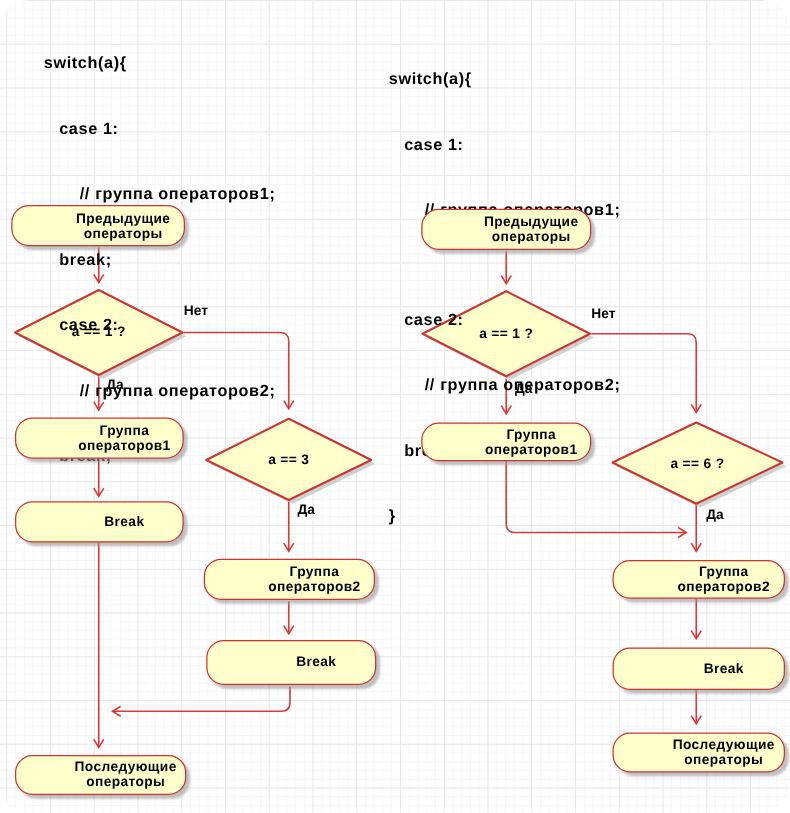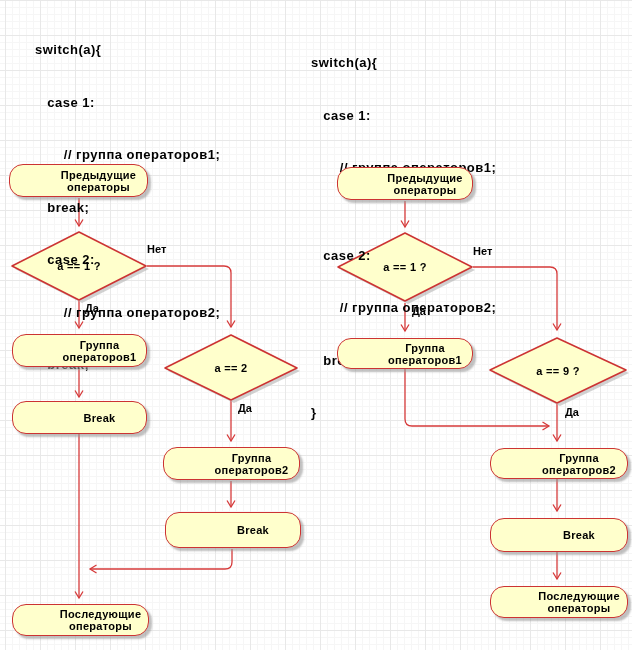--- a/index.html
+++ b/index.html
@@ -9,20 +9,21 @@
     background-color:#ffffff;
     background-image:
       linear-gradient(to right,#e8e8e8 1px,transparent 1px),
       linear-gradient(to bottom,#e8e8e8 1px,transparent 1px),
       linear-gradient(to right,#f6f6f6 1px,transparent 1px),
       linear-gradient(to bottom,#f6f6f6 1px,transparent 1px);
     background-size:35px 35px,35px 35px,7px 7px,7px 7px;
     background-position:5px 0,0 0,5px 0,0 0;
     overflow:hidden;
     font-family:"Liberation Sans",sans-serif;
+    border-radius:24px;
   }
   .layer{position:absolute;left:0;top:0;}
   .code{
     position:absolute;
     font:bold 13px "Liberation Sans",sans-serif;
     line-height:17.5px;
     letter-spacing:0.5px;
     white-space:pre;
     color:#000;
   }
@@ -125,32 +126,32 @@
   </div>
 
   <div class="node" style="left:9px;top:164px;width:139px;height:33px;">Предыдущие операторы</div>
   <div class="node" style="left:12px;top:334px;width:135px;height:33px;">Группа операторов1</div>
   <div class="node" style="left:12px;top:401px;width:135px;height:33px;">Break</div>
   <div class="node" style="left:163px;top:447px;width:137px;height:33px;">Группа операторов2</div>
   <div class="node" style="left:165px;top:512px;width:136px;height:36px;">Break</div>
   <div class="node" style="left:12px;top:604px;width:137px;height:32px;">Последующие операторы</div>
 
   <div class="dlabel" style="left:12px;top:232px;width:134px;height:68px;">a == 1 ?</div>
-  <div class="dlabel" style="left:165px;top:335px;width:132px;height:65px;">a == 2</div>
+  <div class="dlabel" style="left:165px;top:335px;width:132px;height:65px;">a == 3</div>
 
   <div class="elabel" style="left:147px;top:243px;">Нет</div>
   <div class="elabel" style="left:85px;top:302px;">Да</div>
   <div class="elabel" style="left:238px;top:402px;">Да</div>
 
   <div class="node" style="left:337px;top:167px;width:136px;height:33px;">Предыдущие операторы</div>
   <div class="node" style="left:337px;top:338px;width:136px;height:31px;">Группа операторов1</div>
   <div class="node" style="left:490px;top:448px;width:138px;height:31px;">Группа операторов2</div>
   <div class="node" style="left:490px;top:518px;width:138px;height:34px;">Break</div>
   <div class="node" style="left:490px;top:586px;width:138px;height:32px;">Последующие операторы</div>
 
   <div class="dlabel" style="left:338px;top:233px;width:134px;height:68px;">a == 1 ?</div>
-  <div class="dlabel" style="left:490px;top:338px;width:136px;height:65px;">a == 9 ?</div>
+  <div class="dlabel" style="left:490px;top:338px;width:136px;height:65px;">a == 6 ?</div>
 
   <div class="elabel" style="left:473px;top:245px;">Нет</div>
   <div class="elabel" style="left:412px;top:305px;">Да</div>
   <div class="elabel" style="left:565px;top:406px;">Да</div>
 
 </div>
 
 </body></html>

